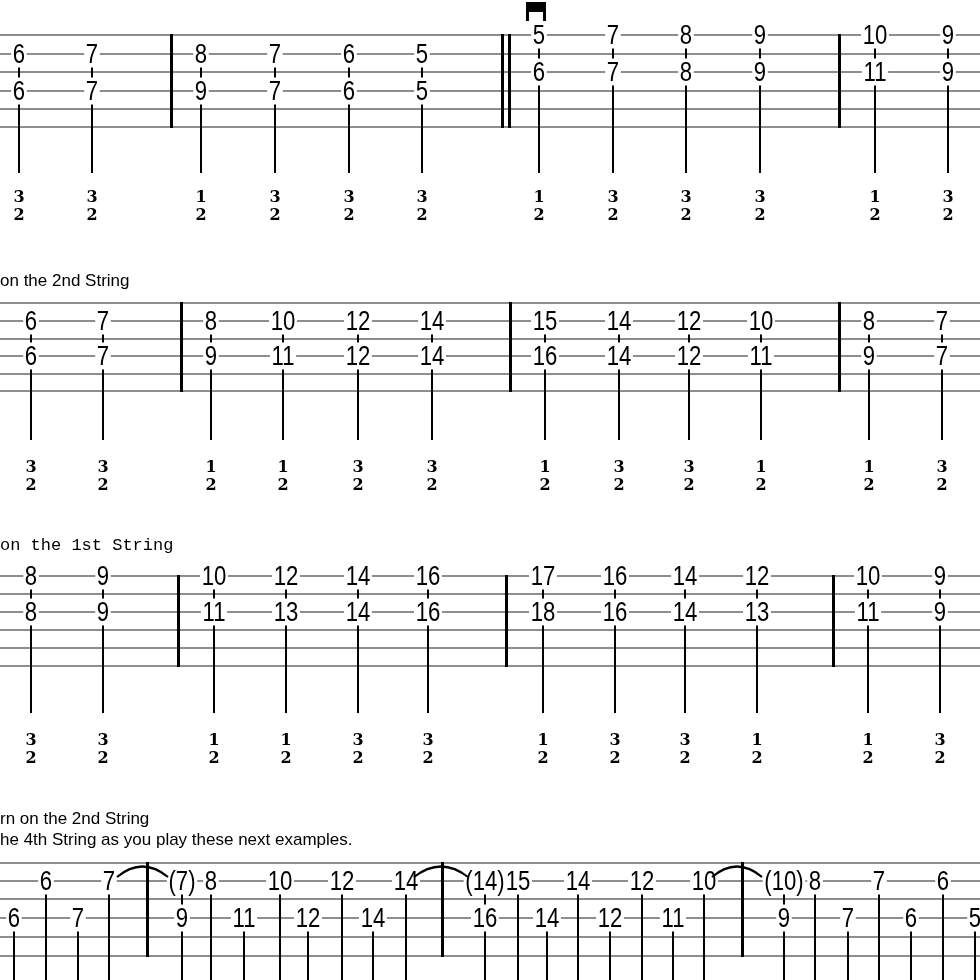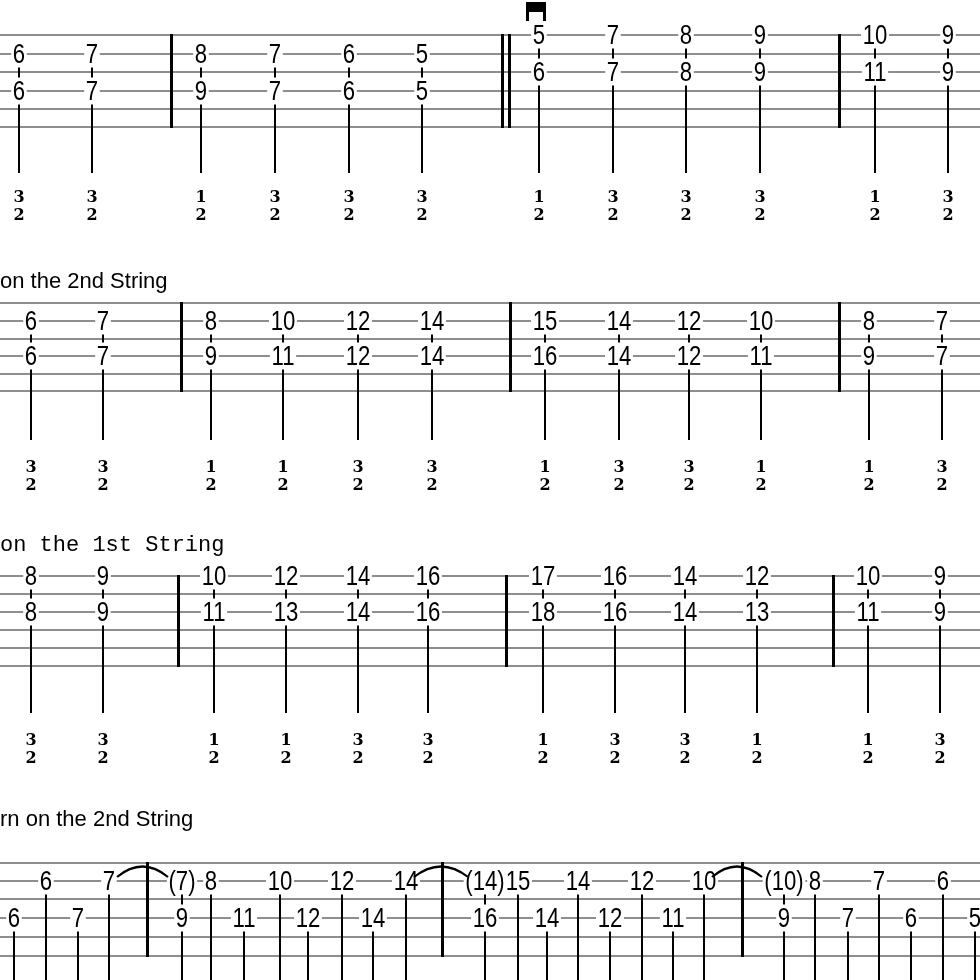--- a/index.html
+++ b/index.html
@@ -13,21 +13,21 @@
   .fret{
     position:absolute;transform:translate(-50%,-50%) scaleX(0.82);
     font-size:27px;line-height:27px;background:#ffffff;padding:0 2px;
     white-space:nowrap;font-family:"Liberation Sans",sans-serif;
   }
   .finger{
     position:absolute;transform:translateX(-50%);text-align:center;
     font-family:"DejaVu Serif",serif;font-weight:bold;font-size:16px;line-height:17.5px;
   }
   .finger span{display:block;}
-  .label{position:absolute;font-size:22px;line-height:19px;white-space:nowrap;}
+  .label{position:absolute;font-size:17px;line-height:19px;white-space:nowrap;}
   .tie{position:absolute;overflow:visible;}
   .downstroke{
     position:absolute;box-sizing:border-box;width:20px;height:19px;
     border-top:10px solid #000;border-left:3.5px solid #000;border-right:3.5px solid #000;
   }
 </style>
 </head>
 <body>
 
 <div id="tab-page">
@@ -350,20 +350,21 @@
       <span>3</span>
       <span>2</span>
     </div>
     <div class="staff-line" style="top: 862px;"></div>
     <div class="staff-line" style="top: 880px;"></div>
     <div class="staff-line" style="top: 898px;"></div>
     <div class="staff-line" style="top: 917px;"></div>
     <div class="staff-line" style="top: 936px;"></div>
     <div class="staff-line" style="top: 955px;"></div>
     <div class="label" style="left: 0px; top: 809px;">rn on the 2nd String</div>
+    <div class="label" style="left: 0px; top: 830px;">he 4th String as you play these next examples.</div>
     <div class="barline" style="left: 146px; top: 862px; height: 95px;"></div>
     <div class="barline" style="left: 441px; top: 862px; height: 95px;"></div>
     <div class="barline" style="left: 741px; top: 862px; height: 95px;"></div>
     <div class="stem" style="left: 13px; top: 928px; height: 54px;"></div>
     <div class="fret" style="left: 14px; top: 918px;">6</div>
     <div class="stem" style="left: 45px; top: 891px; height: 91px;"></div>
     <div class="fret" style="left: 46px; top: 881px;">6</div>
     <div class="stem" style="left: 77px; top: 928px; height: 54px;"></div>
     <div class="fret" style="left: 78px; top: 918px;">7</div>
     <div class="stem" style="left: 108px; top: 891px; height: 91px;"></div>

